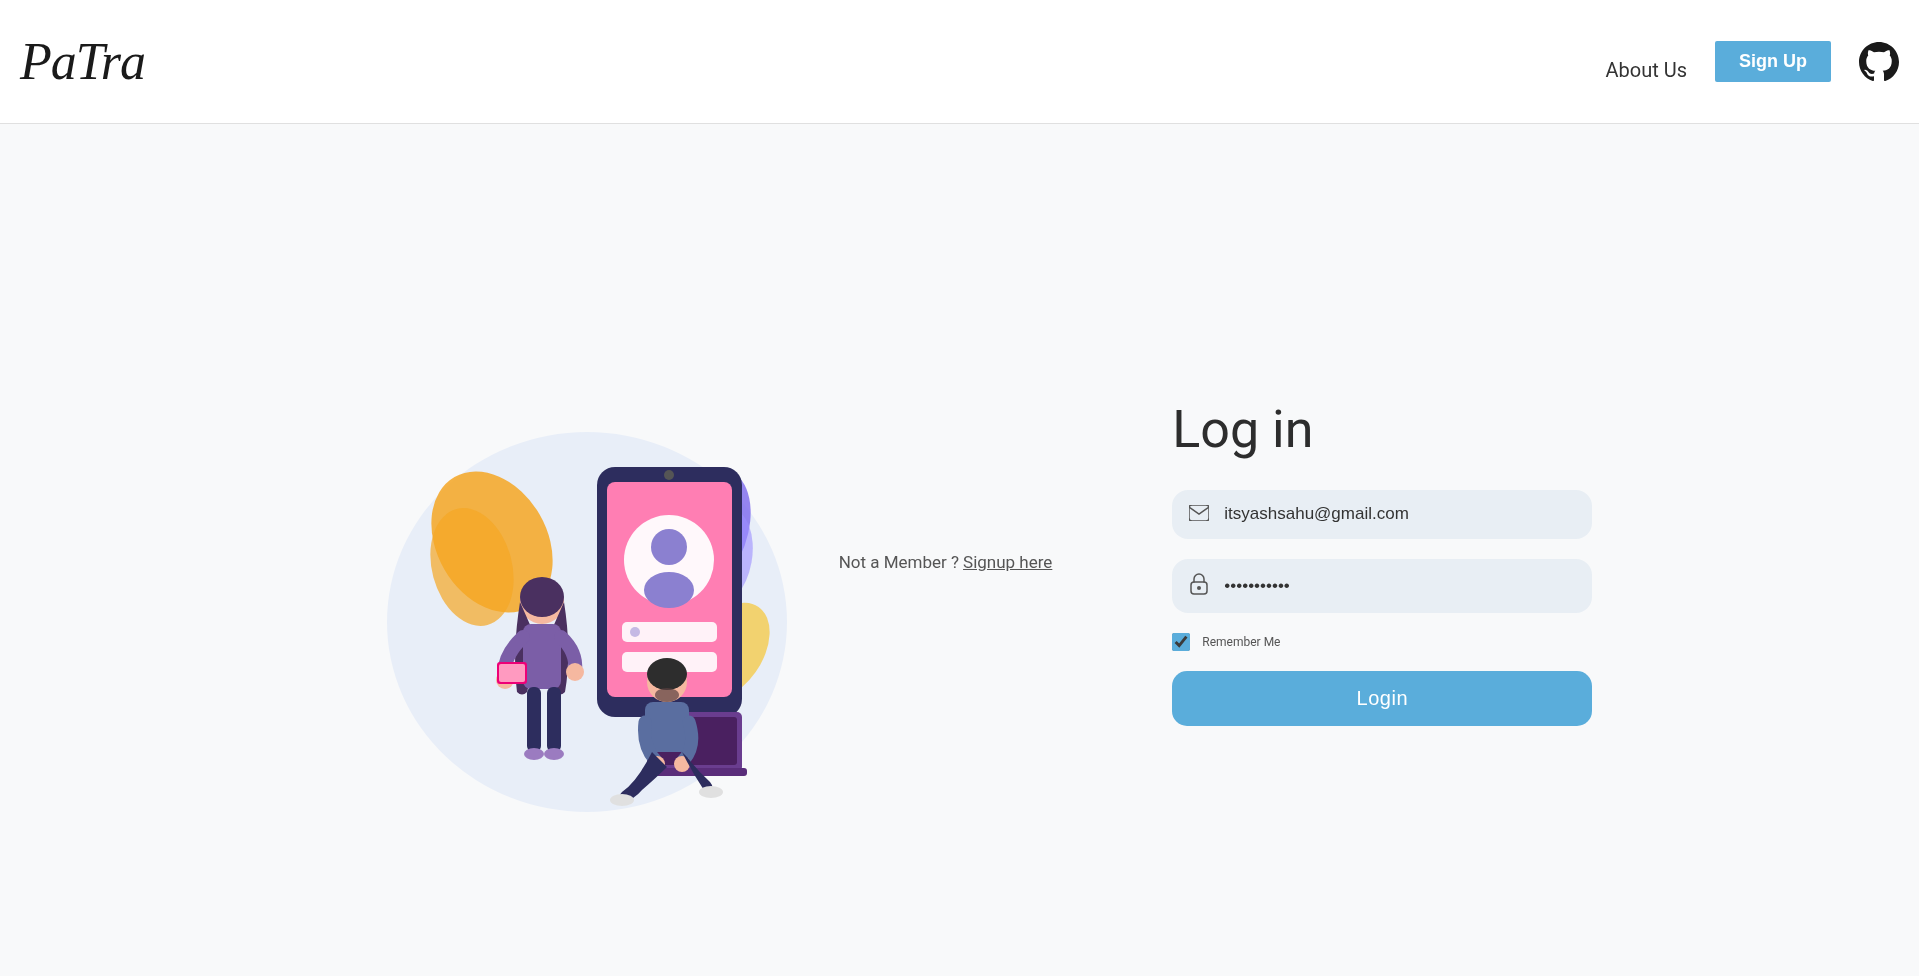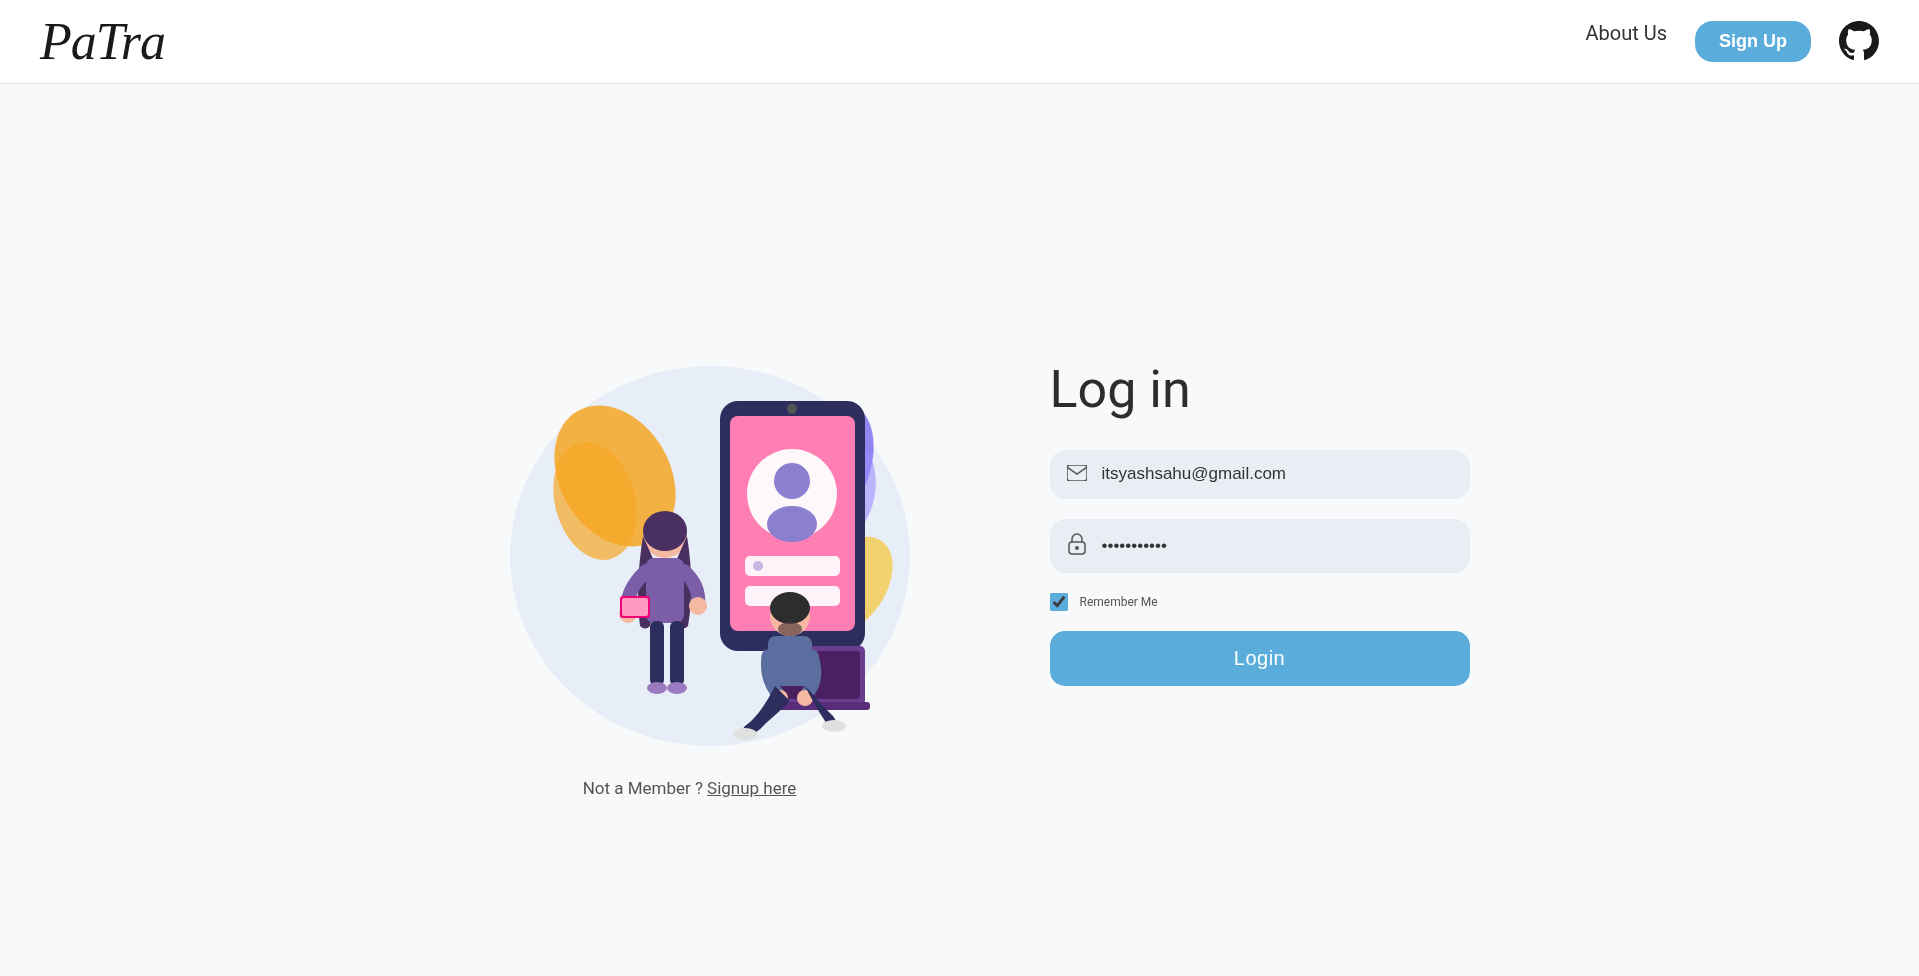--- a/index.html
+++ b/index.html
@@ -11,58 +11,58 @@
     body {
       font-family: -apple-system, BlinkMacSystemFont, 'Segoe UI', Roboto, sans-serif;
       background: #f8f9fa;
       min-height: 100vh;
     }
 
     
     .header {
       background: #ffffff;
       border-bottom: 1px solid #e0e0e0;
-      height: 84px;
-      display: flex;
-      align-items: center;
-      padding: 0 40px;
+      height: 124px;
+      display: flex;
+      align-items: center;
+      padding: 0 20px;
       justify-content: space-between;
     }
 
     .logo {
       font-family: 'Georgia', cursive, serif;
       font-size: 52px;
       font-style: italic;
       color: #1a1a1a;
       letter-spacing: -1px;
       user-select: none;
     }
 
     .logo span {
       font-family: 'Georgia', serif;
     }
 
     .nav-right {
       display: flex;
-      align-items: flex-start;
+      align-items: flex-end;
       gap: 28px;
     }
 
     .nav-about {
       font-size: 20px;
       color: #333;
       text-decoration: none;
       cursor: pointer;
     }
 
     .btn-signup {
       background: #5aaddb;
       color: #fff;
       border: none;
-      border-radius: 18px;
+      border-radius: 2px;
       padding: 10px 24px;
       font-size: 18px;
       font-weight: 600;
       cursor: pointer;
     }
 
     .github-icon {
       width: 40px;
       height: 40px;
       cursor: pointer;
@@ -74,21 +74,21 @@
       align-items: center;
       justify-content: center;
       min-height: calc(100vh - 100px);
       padding: 40px;
       gap: 120px;
     }
 
     
     .illustration-container {
       display: flex;
-      flex-direction: column;
+      flex-direction: row;
       align-items: center;
       gap: 32px;
       flex: 0 0 auto;
     }
 
     .illustration {
       width: 480px;
       height: 500px;
     }
 

